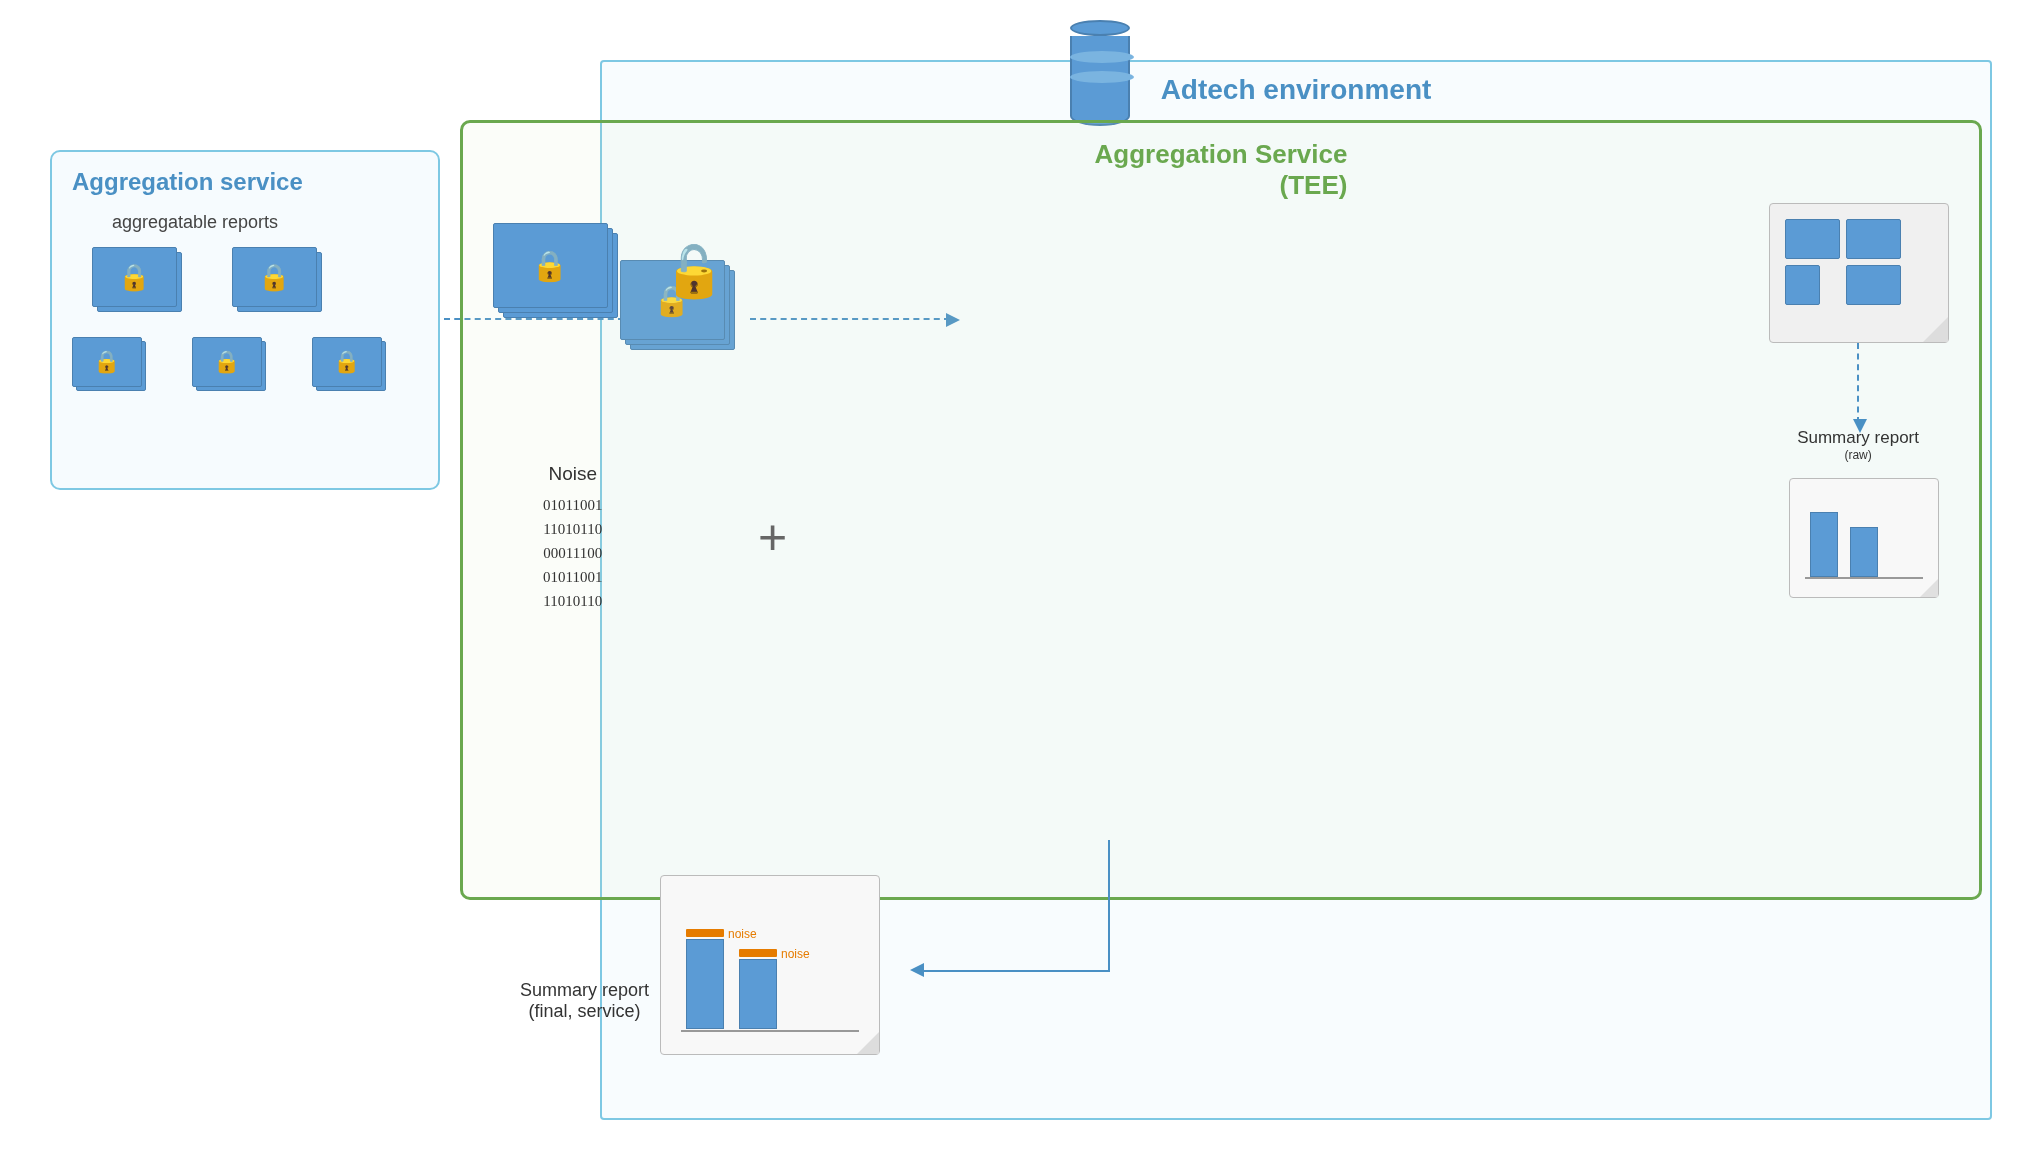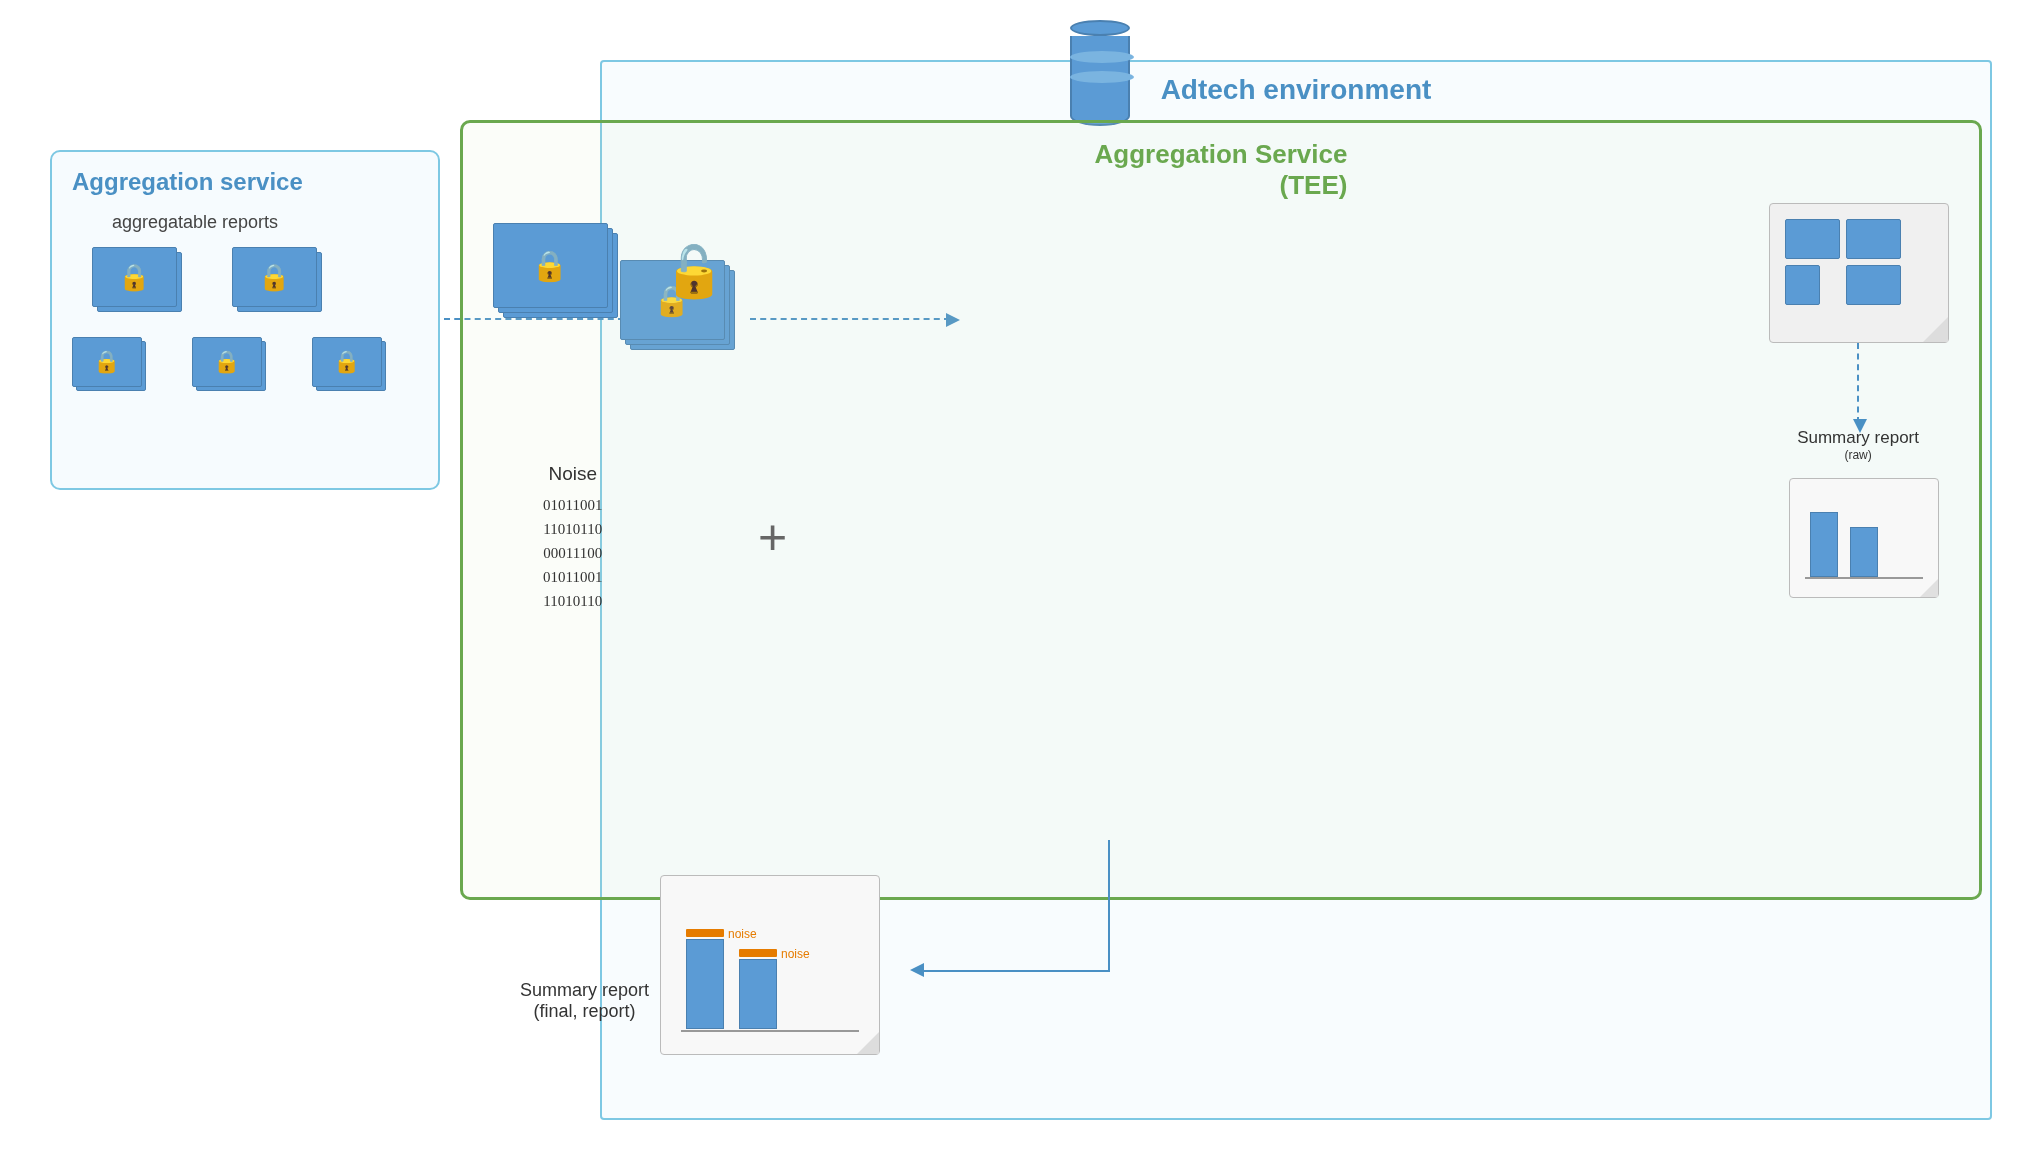--- a/index.html
+++ b/index.html
@@ -281,16 +281,16 @@
       </div>
 
       <div style="position:absolute; bottom:22px; left:20px; right:20px; height:2px; background:#999;"></div>
 
       <div style="position:absolute; bottom:0; right:0; width:22px; height:22px; background:#ddd; clip-path: polygon(100% 0, 100% 100%, 0 100%);"></div>
     </div>
   </div>
 
   <div style="position:absolute; top:960px; left:500px; text-align:center;">
     <div style="font-size:18px; color:#333;">Summary report</div>
-    <div style="font-size:18px; color:#333;">(final, report)</div>
+    <div style="font-size:18px; color:#333;">(final, service)</div>
   </div>
 
 </div>
 
 </body></html>

